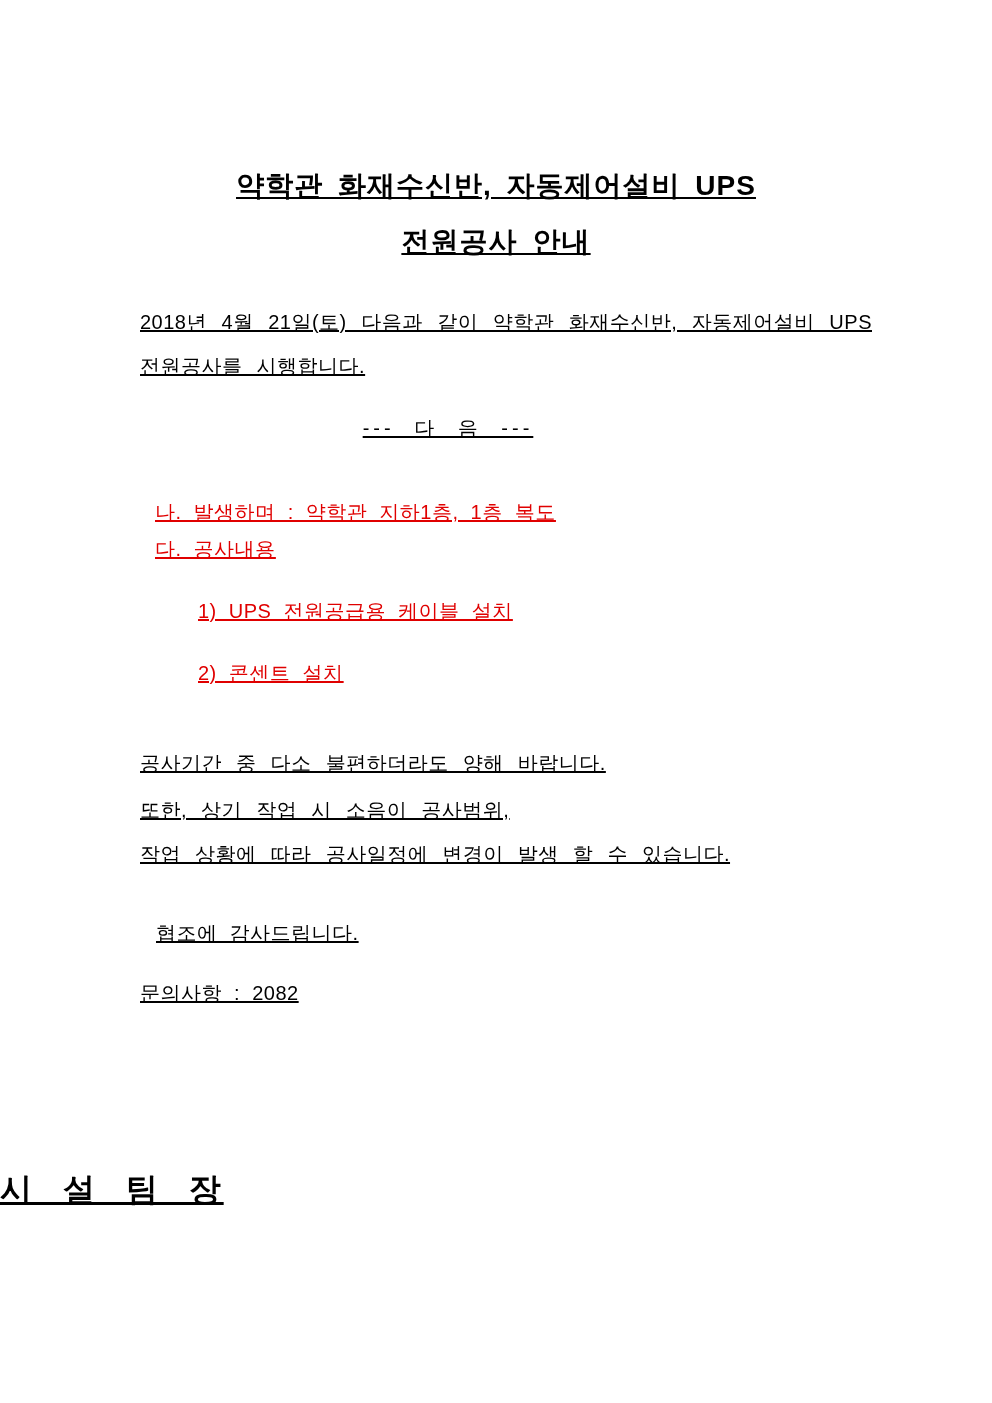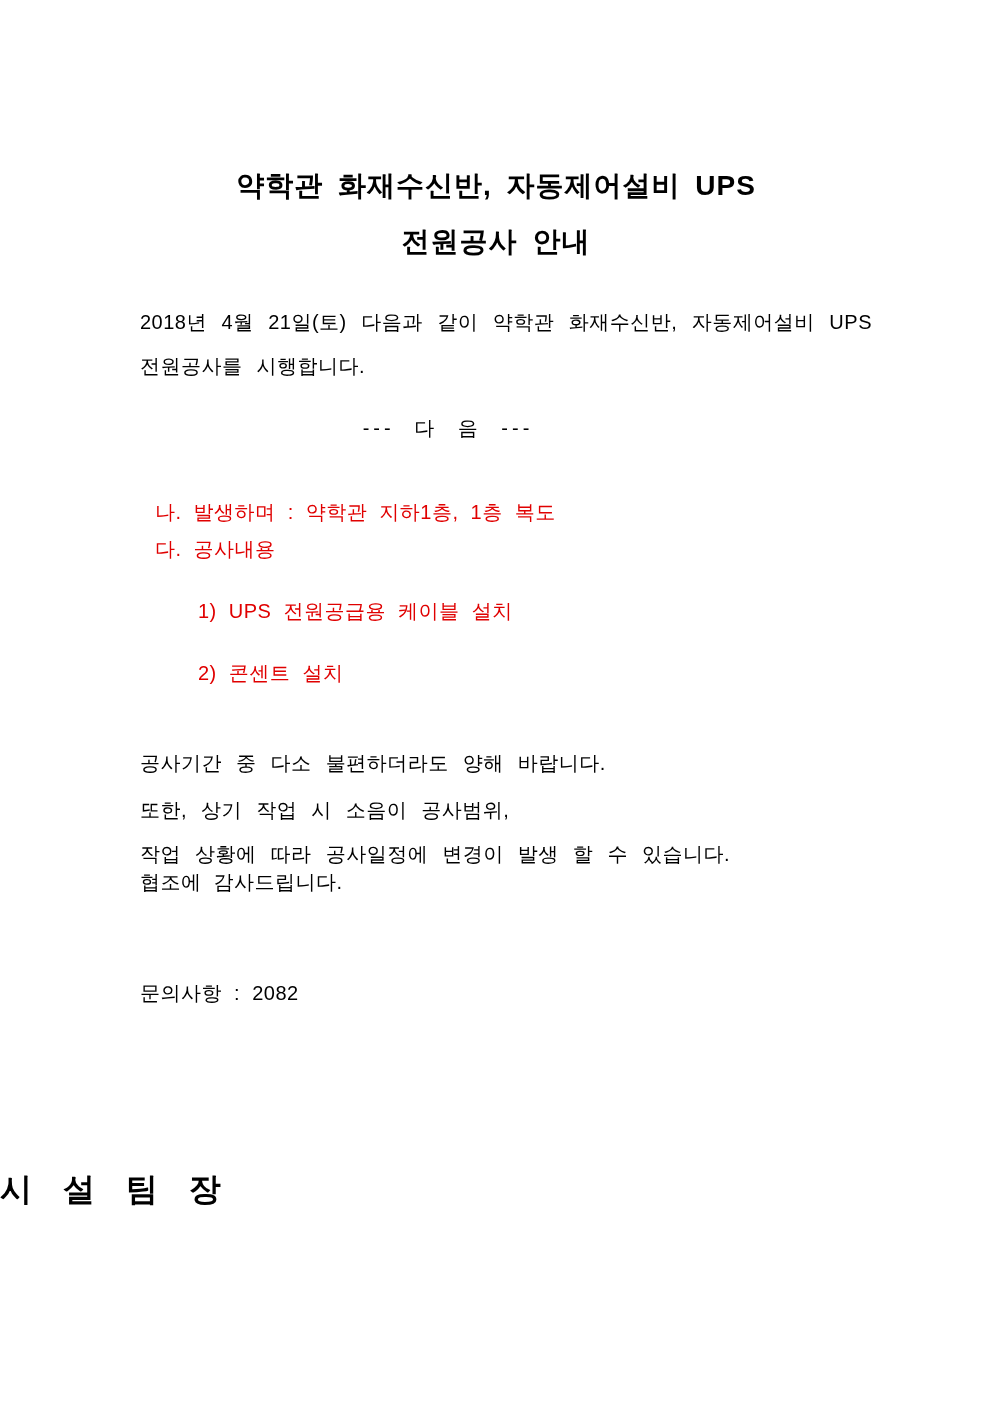--- a/index.html
+++ b/index.html
@@ -1,15 +1,15 @@
 <!DOCTYPE html>
 <html><head>
 <meta charset="utf-8">
 <style>
-  * { margin: 0; padding: 0; box-sizing: border-box; }
+  * { margin: 0; padding: 0; box-sizing: border-box; text-decoration: underline; }
   html, body { background: #ffffff; }
   .page {
     position: relative;
     width: 992px;
     height: 1403px;
     margin: 0 auto;
     background: #ffffff;
     font-family: "Liberation Sans", "DejaVu Sans", sans-serif;
     color: #000000;
     overflow: hidden;
@@ -52,21 +52,21 @@
   .detail-list {
     top: 494px;
     color: #e00000;
     line-height: 37px;
     word-spacing: 6px;
   }
   .detail-item { padding-left: 15px; }
   .detail-subitem { padding-left: 58px; margin-top: 25px; }
   .para1 { top: 748px; line-height: 30px; word-spacing: 8px; }
   .para2 { top: 788px; line-height: 44px; word-spacing: 8px; }
-  .para3 { top: 867px; line-height: 30px; word-spacing: 6px; }
+  .para3 { top: 918px; line-height: 30px; word-spacing: 6px; margin-left: 16px; }
   .para4 { top: 978px; line-height: 30px; word-spacing: 6px; }
   .signature {
     position: absolute;
     top: 1168px;
     left: 0;
     width: 932px;
     text-align: left;
     font-size: 32px;
     font-weight: bold;
     letter-spacing: 3px;

